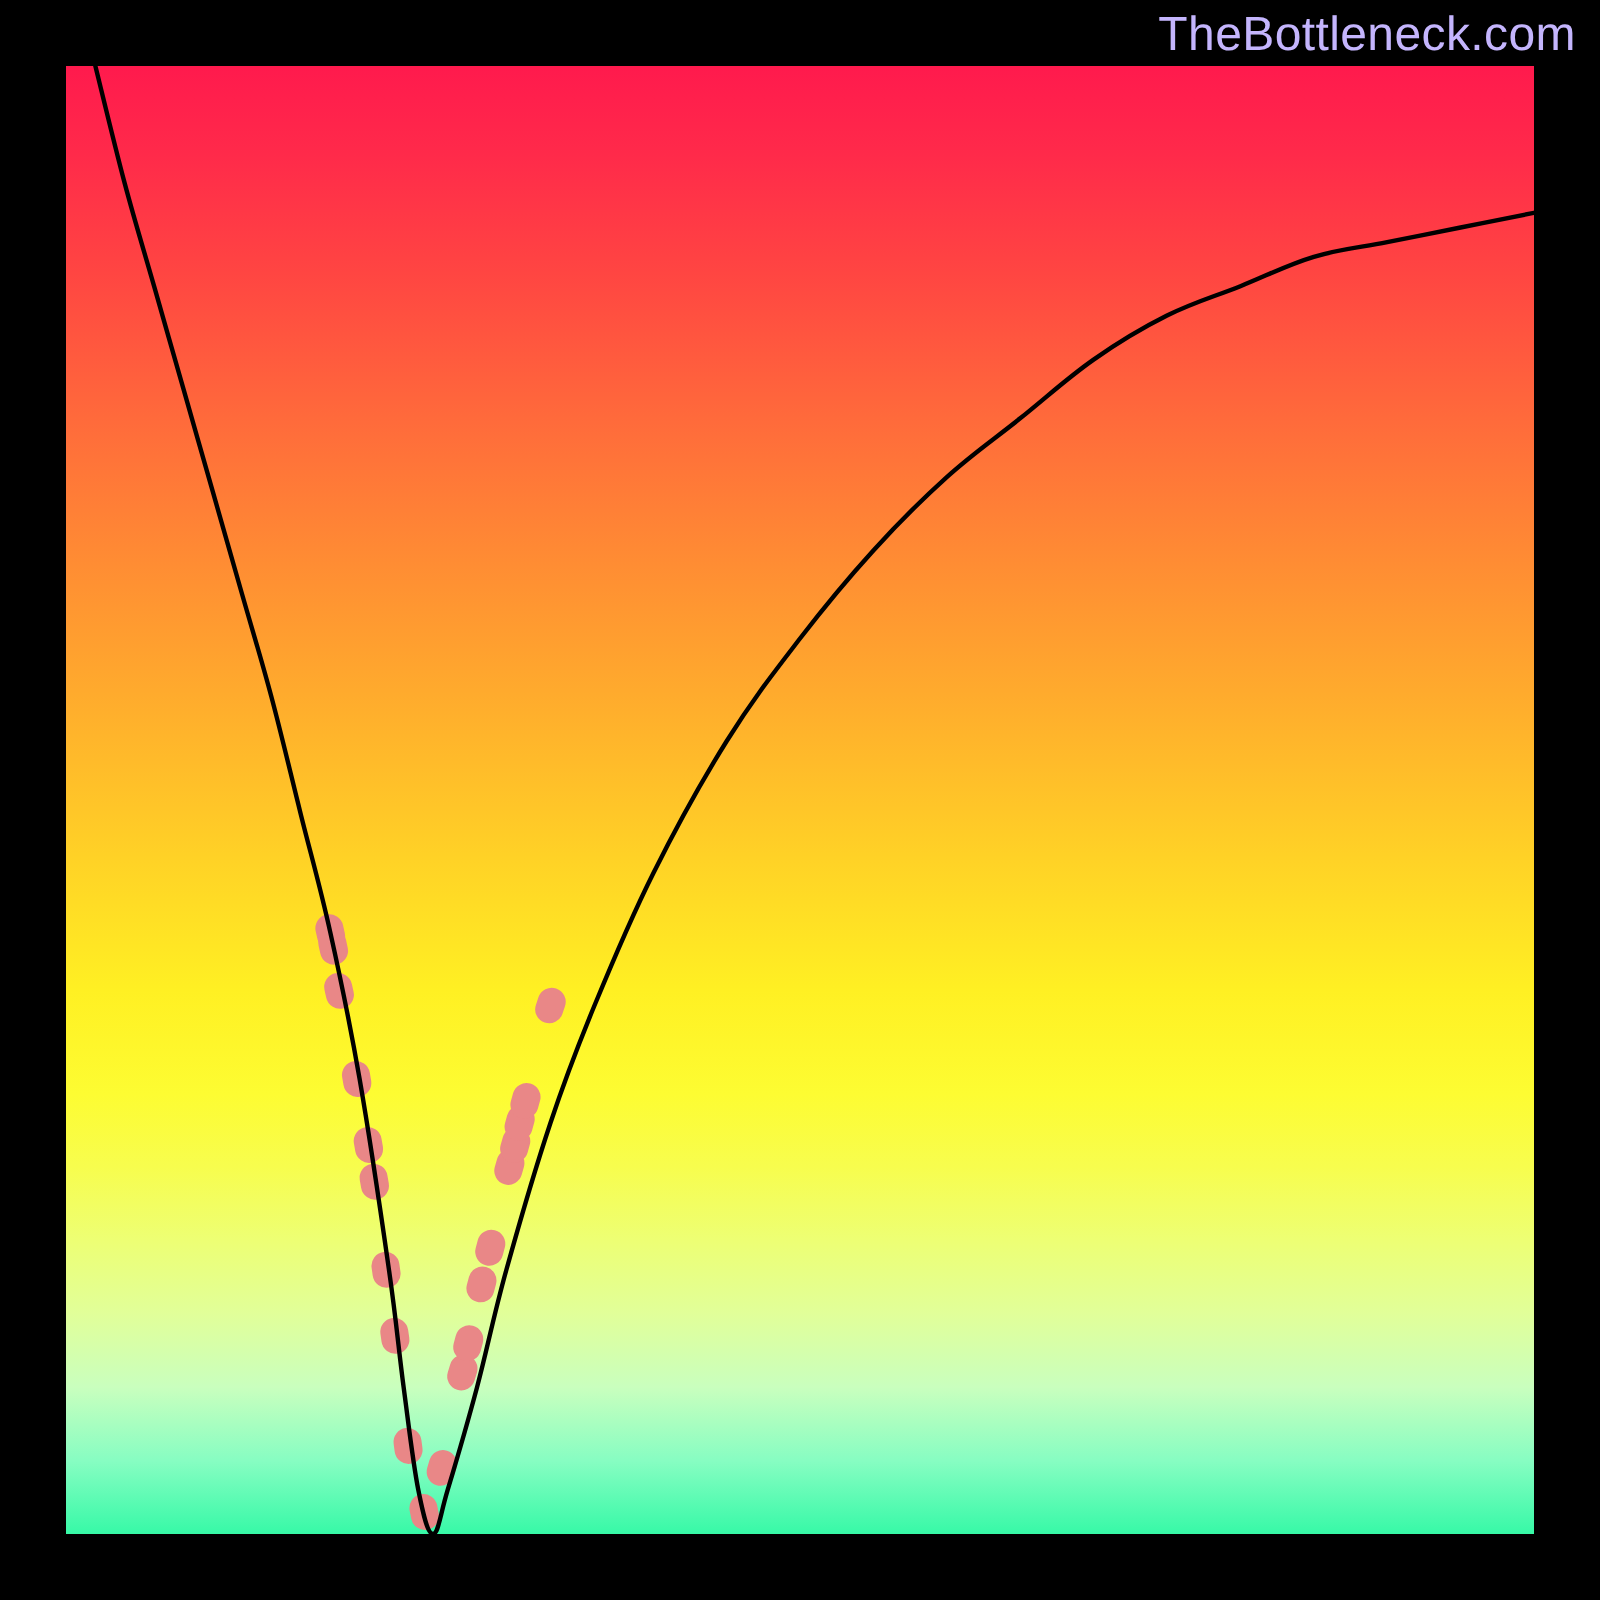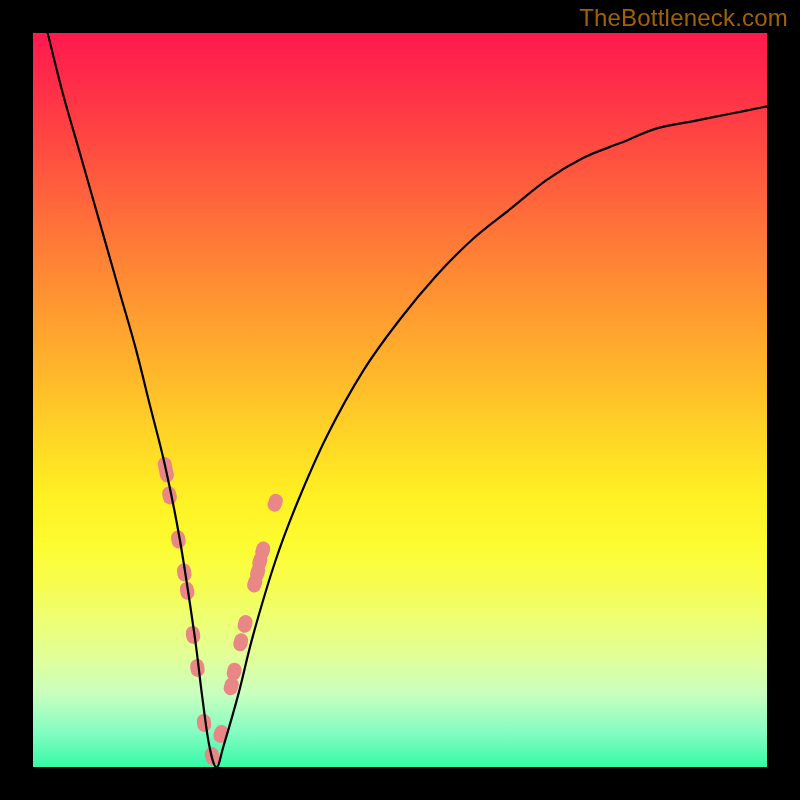--- a/index.html
+++ b/index.html
@@ -55,21 +55,21 @@
     position: absolute;
     left: 0;
     top: 0;
     width: 734px;
     height: 734px;
   }
   .watermark {
     position: absolute;
     top: 4px;
     right: 12px;
-    color: #a16207;
+    color: #c4b5fd;
     font-size: 24px;
     font-weight: 400;
     letter-spacing: 0.2px;
     user-select: none;
   }
 </style>
 </head>
 <body>
 
 <div class="frame">

